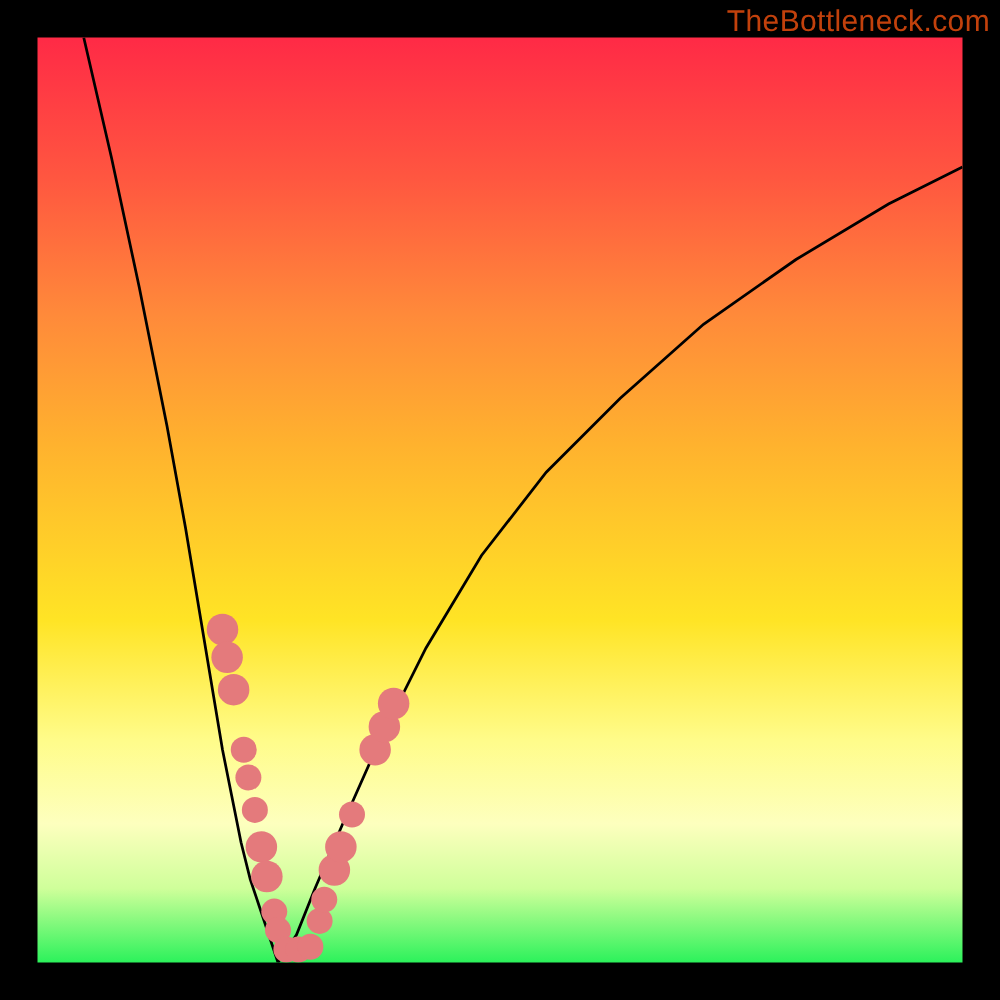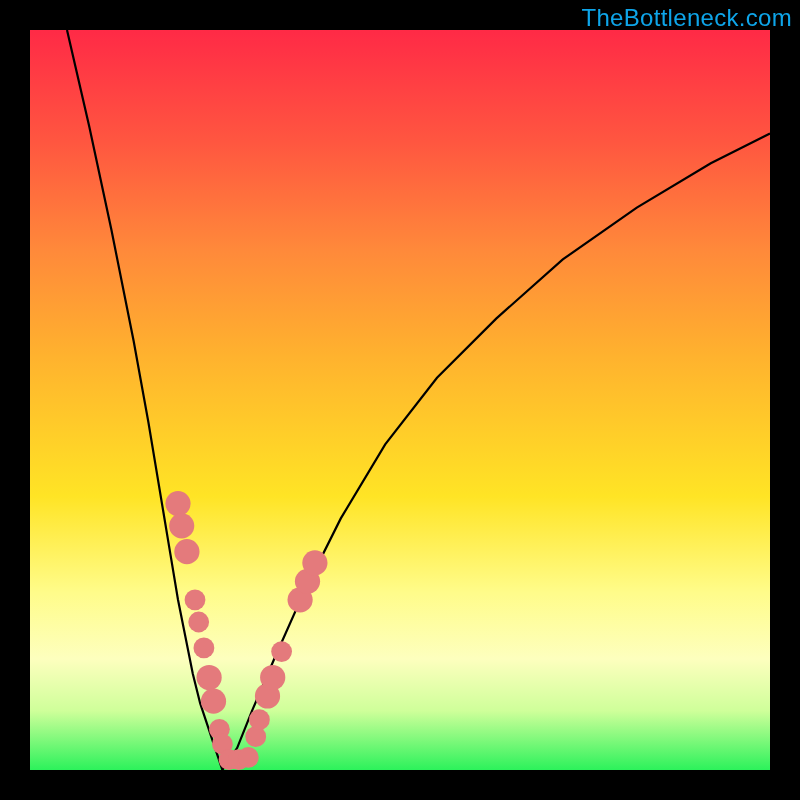--- a/index.html
+++ b/index.html
@@ -33,21 +33,21 @@
       #ffe425 63%,
       #fffc8a 76%,
       #fdffbe 85%,
       #cfff9a 92%,
       #2cf25b 100%);
   }
   .watermark {
     position: absolute;
     top: 4px;
     right: 8px;
-    color: #0ea5e9;
+    color: #c2410c;
     font-size: 24px;
     font-weight: 500;
     letter-spacing: 0.3px;
     user-select: none;
   }
   svg.curve {
     position: absolute;
     top: 0;
     left: 0;
   }

